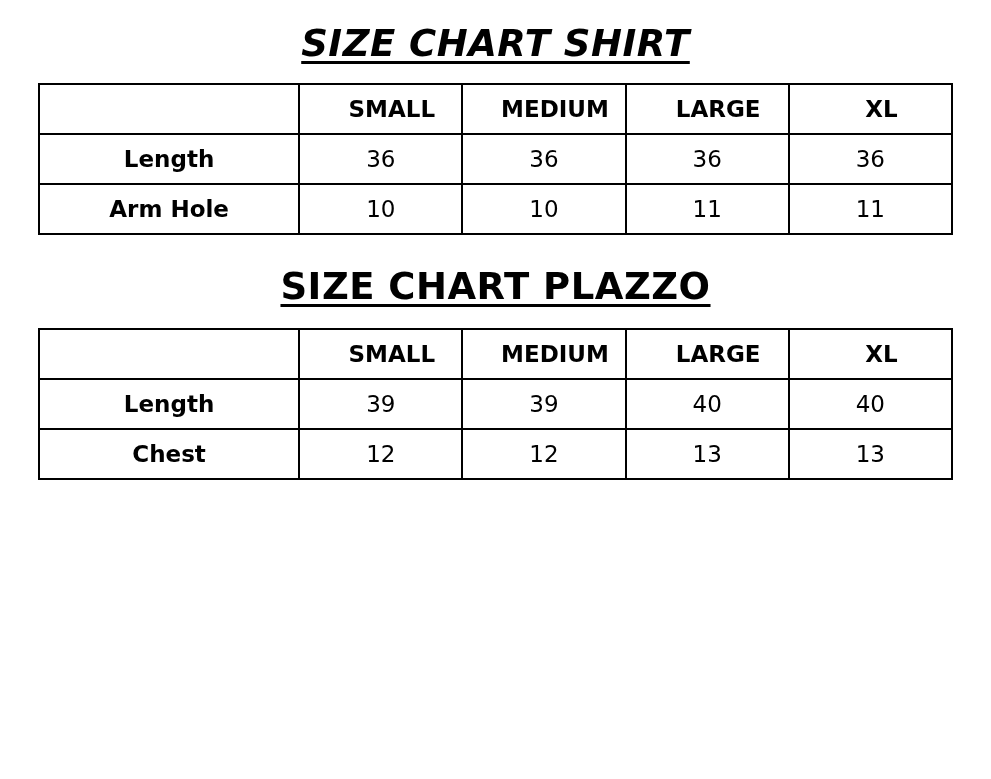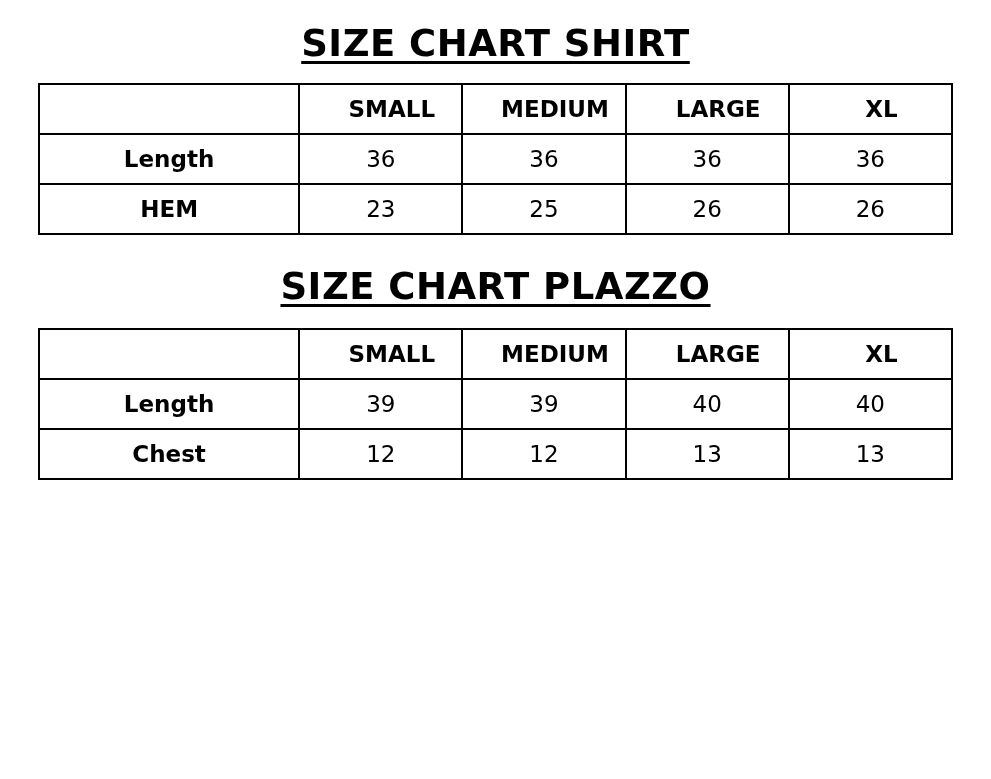--- a/index.html
+++ b/index.html
@@ -27,20 +27,21 @@
     text-align: center;
     font-weight: bold;
     font-size: 37px;
     letter-spacing: 0.5px;
     text-decoration: underline;
     text-underline-offset: 5px;
     text-decoration-thickness: 3px;
   }
   #title-shirt {
     margin: 22px 0 18px 0;
+    font-style: italic;
   }
   #title-plazzo {
     margin: 30px 0 20px 0;
   }
   .table-wrap {
     padding: 0 38px;
     box-sizing: border-box;
   }
   table.size-table {
     border-collapse: collapse;
@@ -98,25 +99,25 @@
         </thead>
         <tbody>
           <tr>
             <td class="row-label">Length</td>
             <td>36</td>
             <td>36</td>
             <td>36</td>
             <td>36</td>
           </tr>
           <tr>
-            <td class="row-label">HEM</td>
-            <td>23</td>
-            <td>25</td>
-            <td>26</td>
-            <td>26</td>
+            <td class="row-label">Arm Hole</td>
+            <td>10</td>
+            <td>10</td>
+            <td>11</td>
+            <td>11</td>
           </tr>
         </tbody>
       </table>
     </div>
   </div>
 
   <div class="section">
     <div class="chart-title" id="title-plazzo">SIZE CHART PLAZZO</div>
 
     <div class="table-wrap">

